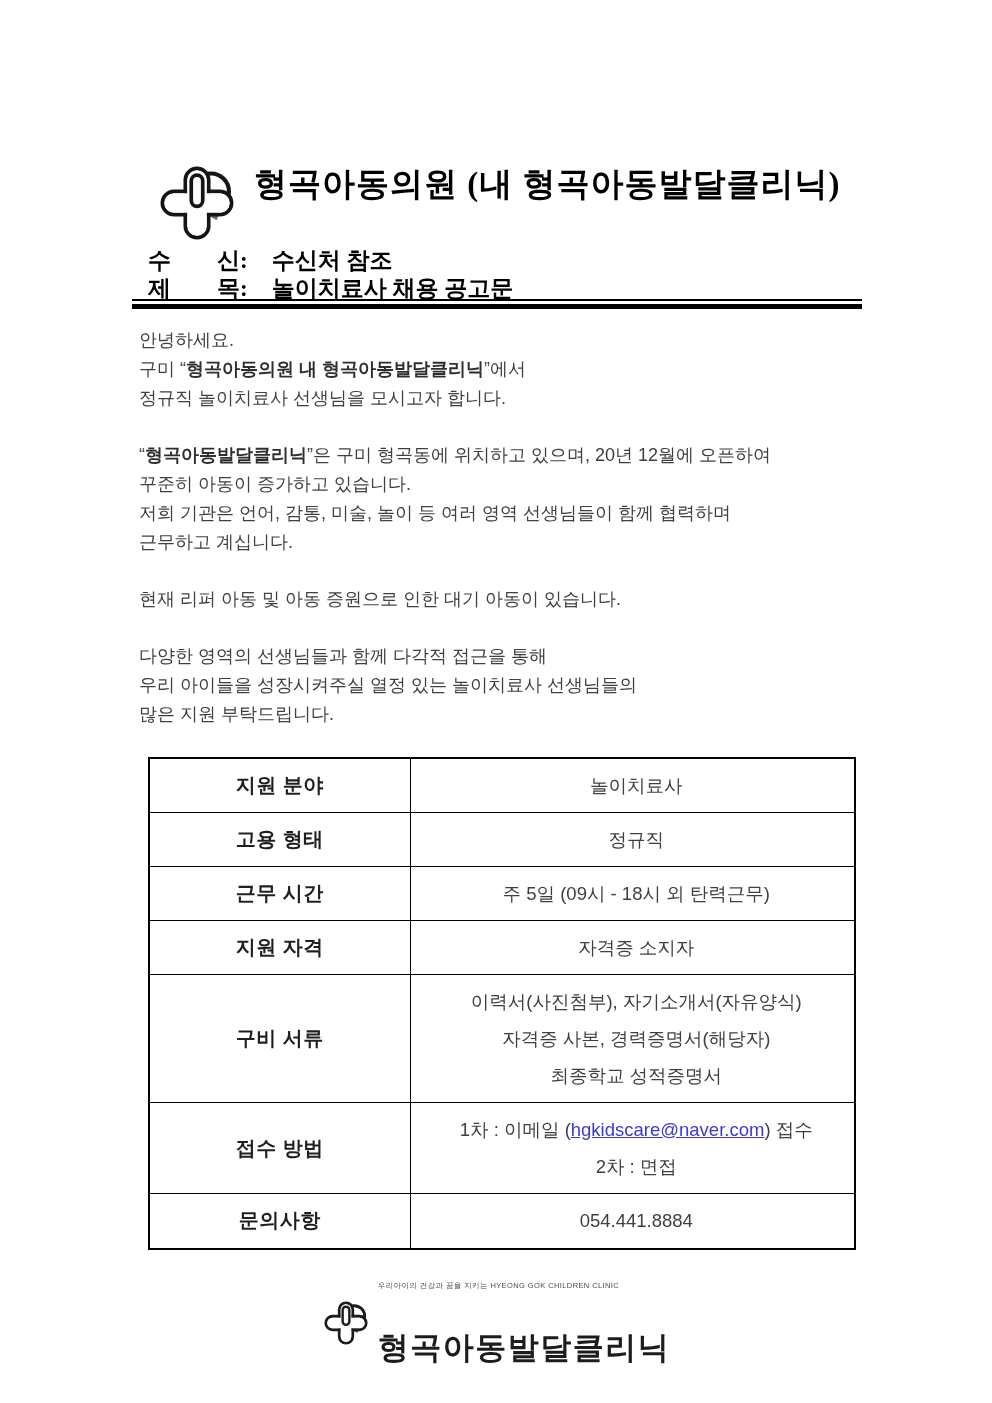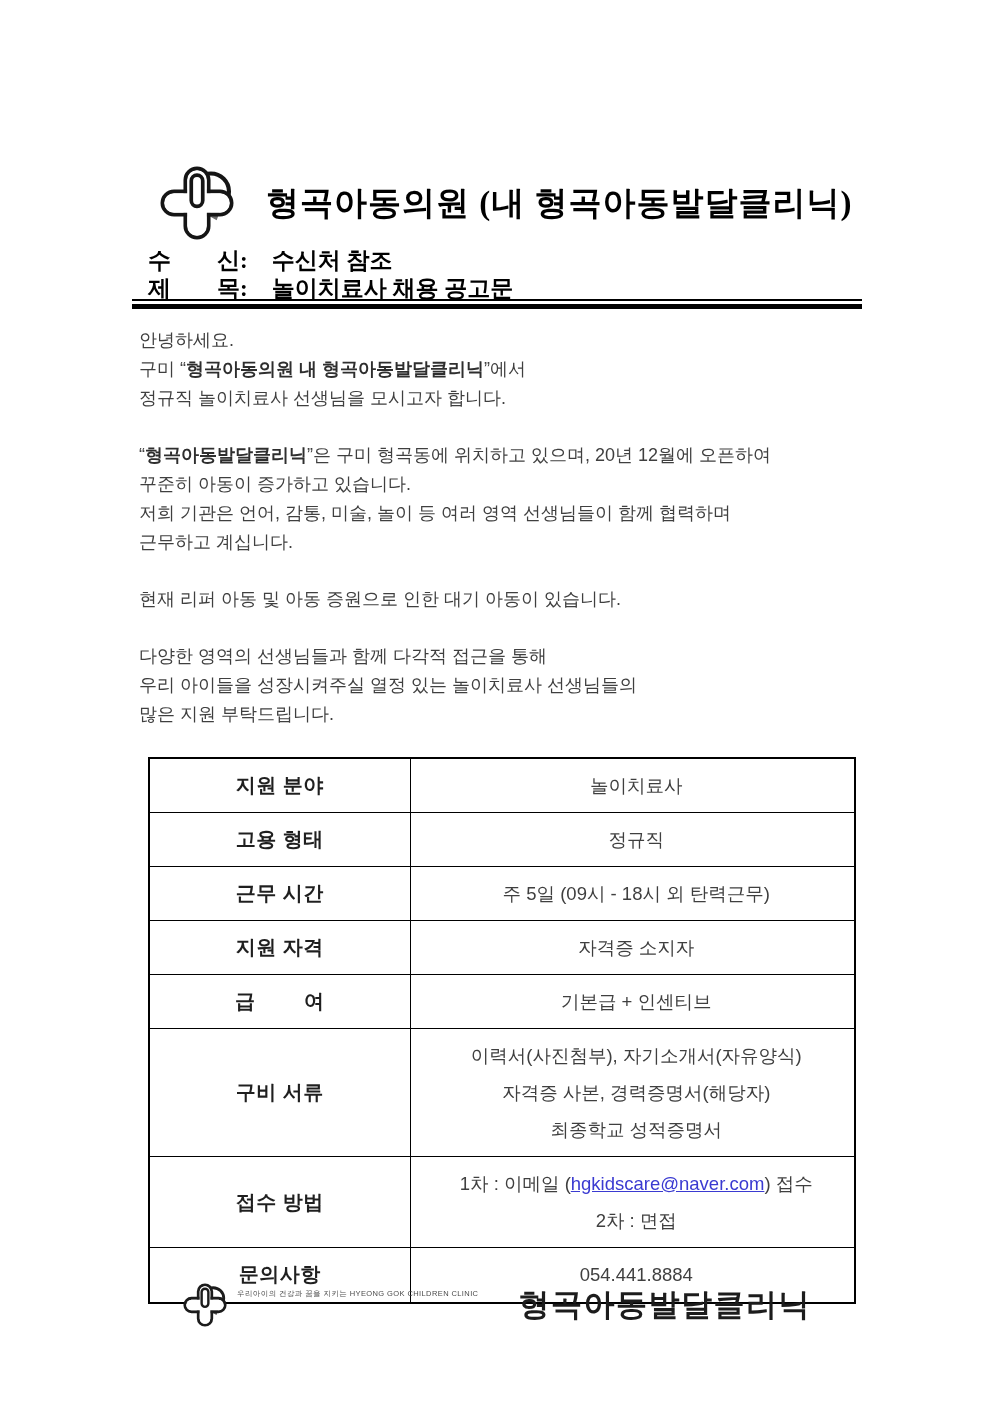--- a/index.html
+++ b/index.html
@@ -9,21 +9,21 @@
     width:992px; height:1403px;
     margin:0 auto;
     background:#ffffff;
     font-family:"Liberation Sans","DejaVu Sans",sans-serif;
     color:#3f3f3f;
     overflow:hidden;
   }
   
   .letterhead {
     position:absolute; top:162px; left:156px;
-    display:flex; align-items:center; gap:28px;
+    display:flex; gap:16px;
   }
   .logo-big { width:82px; height:82px; flex:0 0 auto; }
   .doc-title {
     font-family:"Liberation Serif","DejaVu Serif",serif;
     font-size:33px; font-weight:700; color:#000;
     letter-spacing:1px; white-space:nowrap;
   }
   .meta { position:absolute; top:247px; left:148px; width:714px;
           font-family:"Liberation Serif","DejaVu Serif",serif; color:#000; }
   .meta-line { display:flex; font-size:23px; font-weight:700; line-height:28px; }
@@ -54,21 +54,21 @@
   .cell-line  { line-height:37px; white-space:nowrap; }
   .row-h50 { height:50px; } .row-h115 { height:115px; }
   .row-h78 { height:78px; } .row-h55 { height:55px; }
   a.email-link { color:#3a3ad1; text-decoration:underline; cursor:pointer; }
 
   
   .footer { position:absolute; top:1281px; left:0; width:100%;
             display:flex; justify-content:center; }
   .footer-inner { display:flex; align-items:center; gap:8px; }
   .logo-small { width:48px; height:48px; flex:0 0 auto; }
-  .footer-textcol { display:flex; flex-direction:row;gap:40px; }
+  .footer-textcol { display:flex; flex-direction:column;gap:40px; }
   .footer-tagline { font-size:7.5px; letter-spacing:0.4px; color:#4a4a4a;
                     white-space:nowrap; margin-bottom:1px; }
   .footer-name { font-size:31px; font-weight:800; color:#1c1c1c;
                  letter-spacing:1.5px; white-space:nowrap; line-height:32px; }
 </style>
 </head>
 <body>
 
 <div class="page">
 
@@ -143,26 +143,20 @@
         <td class="cell-value">
             <div class="cell-line">주 5일 (09시 - 18시 외 탄력근무)</div>
           </td>
       </tr>
       <tr class="row-h50">
         <td class="cell-label">지원 자격</td>
         <td class="cell-value">
             <div class="cell-line">자격증 소지자</div>
           </td>
       </tr>
-      <tr class="row-h50">
-        <td class="cell-label">급        여</td>
-        <td class="cell-value">
-            <div class="cell-line">기본급 + 인센티브</div>
-          </td>
-      </tr>
       <tr class="row-h115">
         <td class="cell-label">구비 서류</td>
         <td class="cell-value">
           <div class="cell-line">이력서(사진첨부), 자기소개서(자유양식)</div>
           <div class="cell-line">자격증 사본, 경력증명서(해당자)</div>
           <div class="cell-line">최종학교 성적증명서</div>
         </td>
       </tr>
       <tr class="row-h78">
         <td class="cell-label">접수 방법</td>

